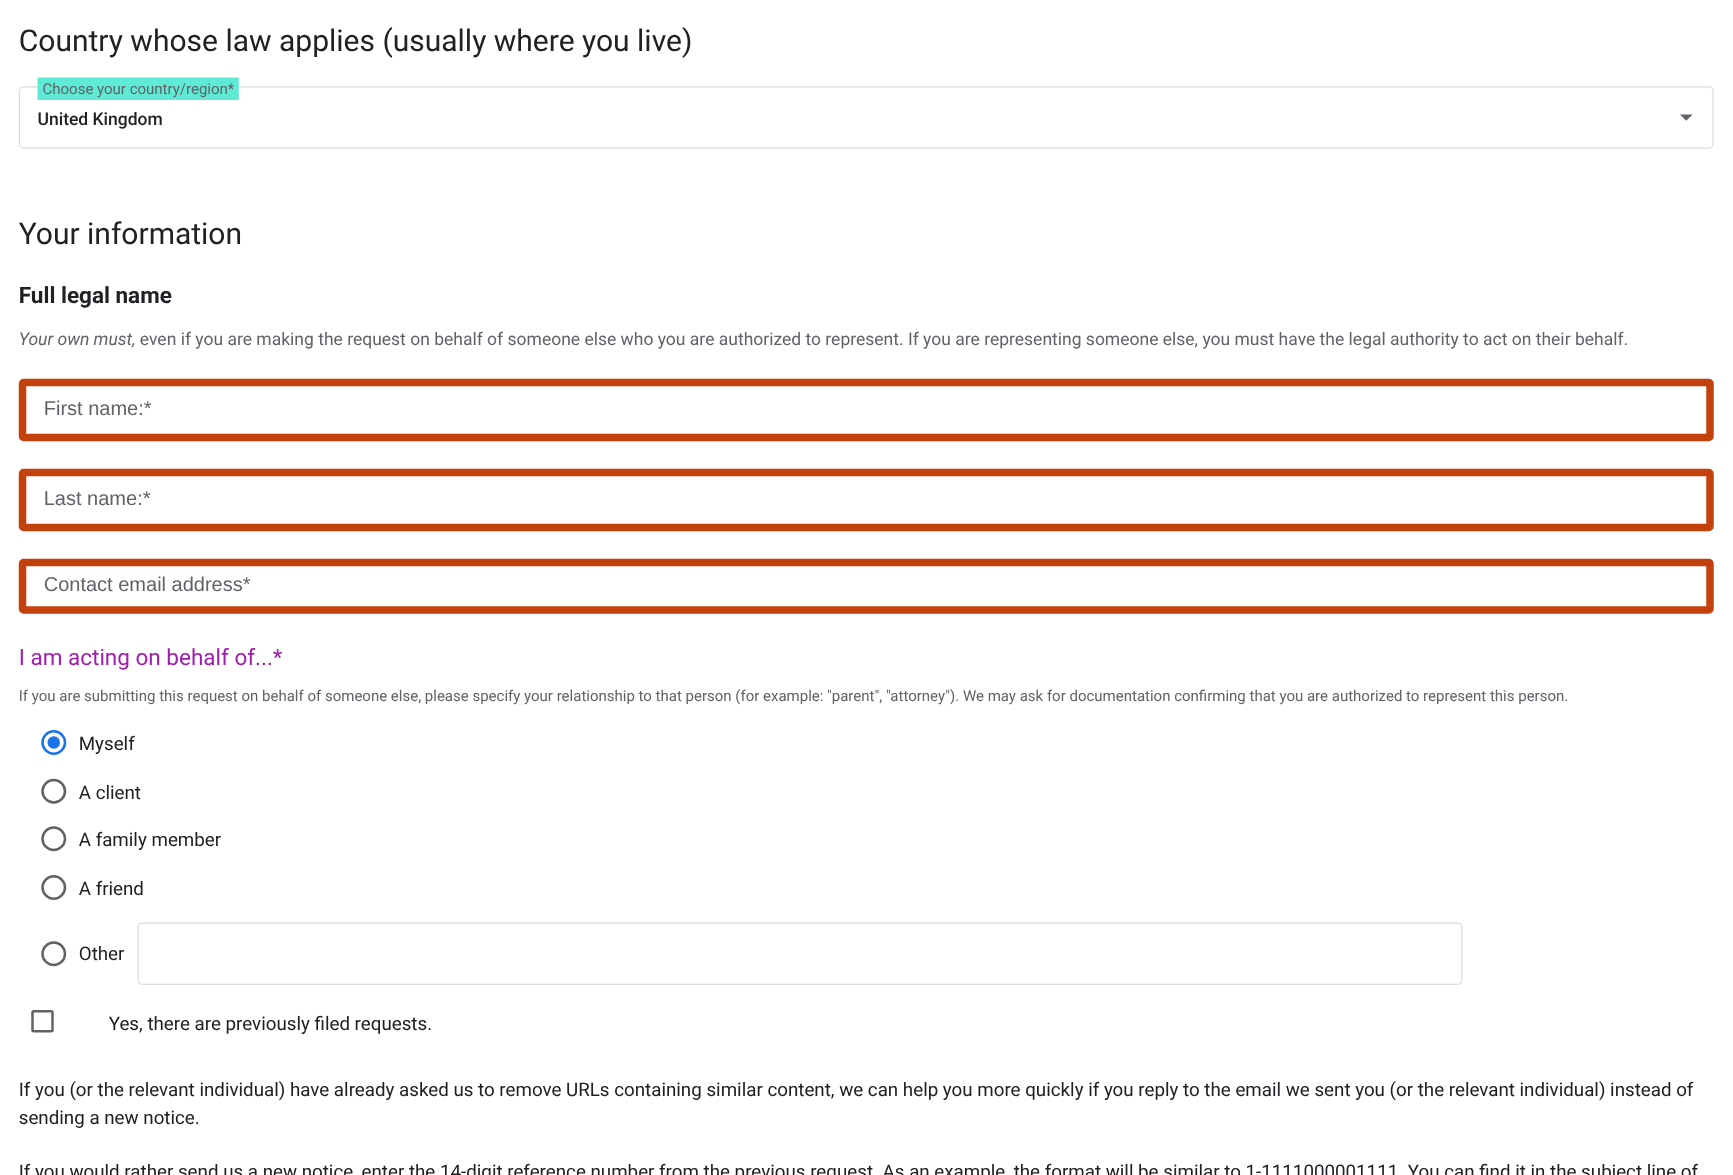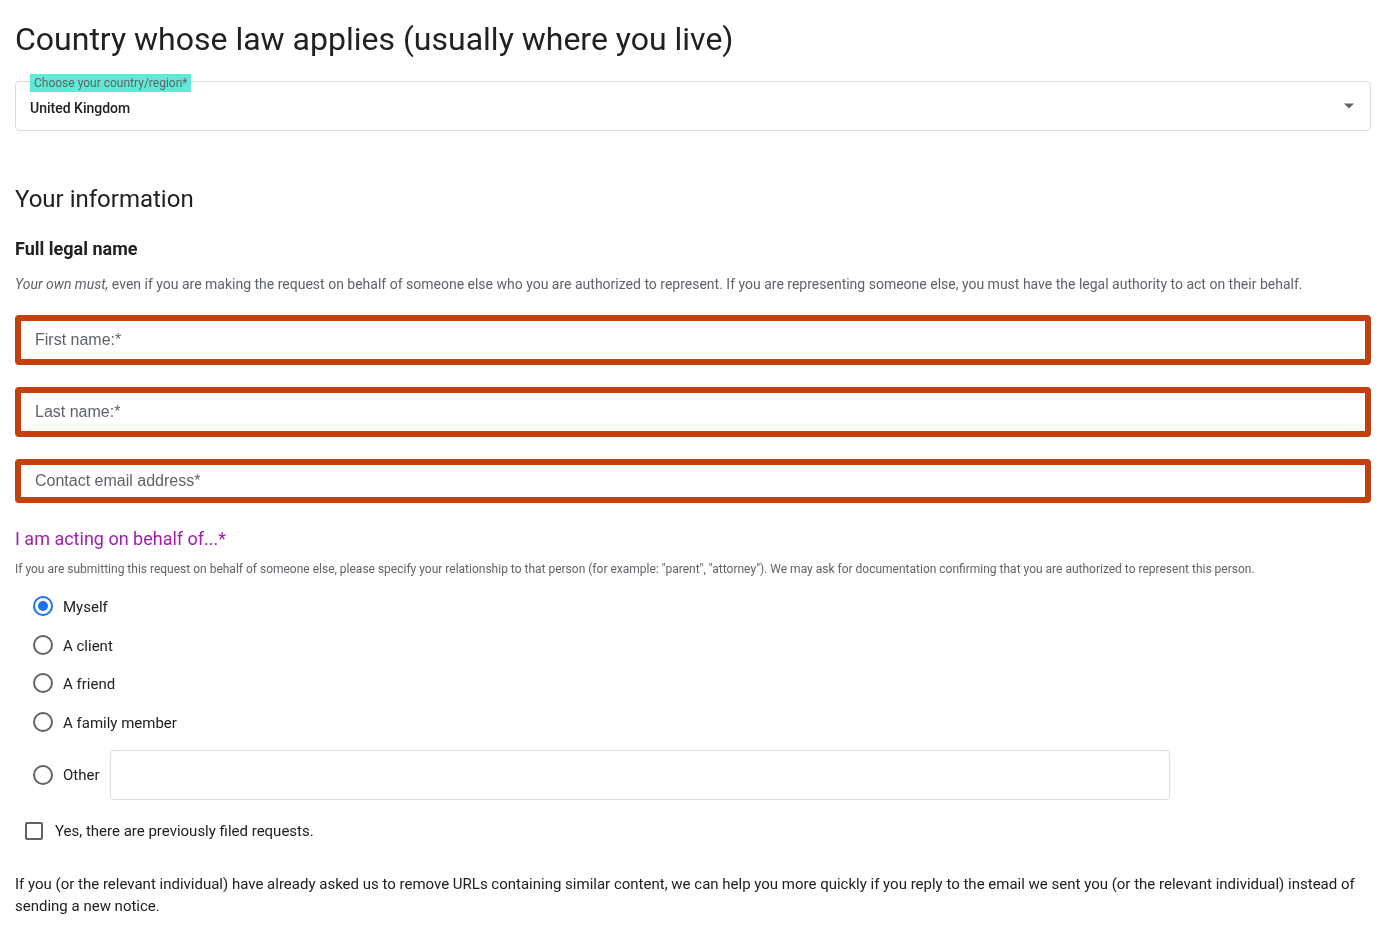--- a/index.html
+++ b/index.html
@@ -8,21 +8,21 @@
       padding: 0;
     }
     body {
       font-family: Roboto, Arial, sans-serif;
       color: #202124;
       padding: 15px;
       font-size: 14px;
       line-height: 1.5;
     }
     .section-heading {
-      font-size: 32px;
+      font-size: 24px;
       font-weight: 400;
       color: #202124;
       margin-bottom: 18px;
     }
     .section-heading-2 {
       font-size: 24px;
       font-weight: 400;
       color: #202124;
       margin-top: 50px;
       margin-bottom: 18px;
@@ -163,24 +163,25 @@
       width: 100%;
       height: 100%;
       border: none;
       background: transparent;
       padding: 0 14px;
       font-size: 16px;
       outline: none;
     }
     .checkbox-row {
       display: flex;
-      align-items: center;
+      align-items: flex-start;
       margin-top: 10px;
       margin-bottom: 30px;
       padding-left: 10px;
+      gap: 32px;
     }
     .checkbox {
       width: 18px;
       height: 18px;
       border: 2px solid #5f6368;
       border-radius: 2px;
       margin-right: 12px;
       flex-shrink: 0;
     }
     .checkbox-label {
@@ -235,26 +236,26 @@
     <span class="radio-label">Myself</span>
   </div>
 
   <div class="radio-row">
     <div class="radio"></div>
     <span class="radio-label">A client</span>
   </div>
 
   <div class="radio-row">
     <div class="radio"></div>
+    <span class="radio-label">A family member</span>
+  </div>
+
+  <div class="radio-row">
+    <div class="radio"></div>
     <span class="radio-label">A friend</span>
-  </div>
-
-  <div class="radio-row">
-    <div class="radio"></div>
-    <span class="radio-label">A family member</span>
   </div>
 
   <div class="other-row">
     <div class="radio"></div>
     <span class="radio-label">Other</span>
     <div class="other-input-wrap">
       <input type="text" style="">
     </div>
   </div>
 

